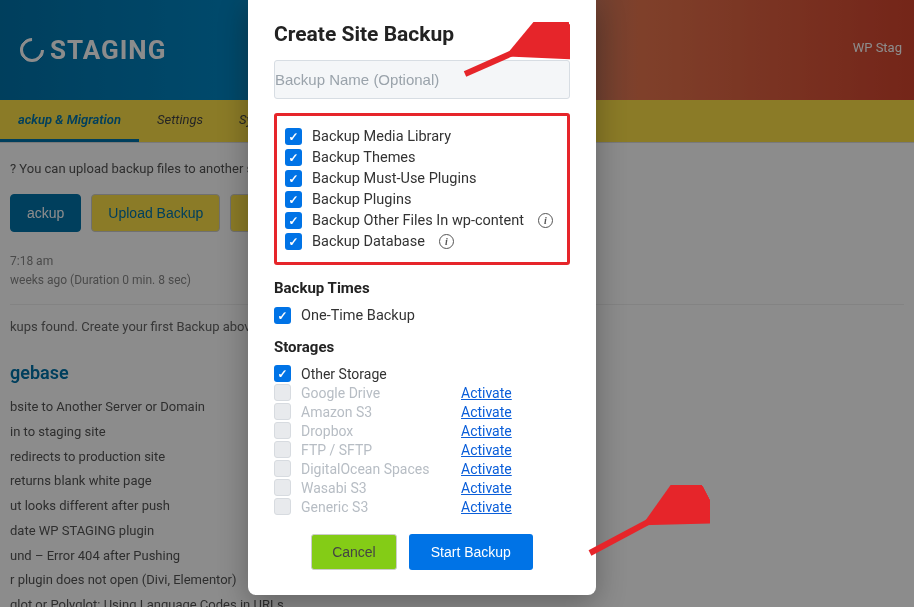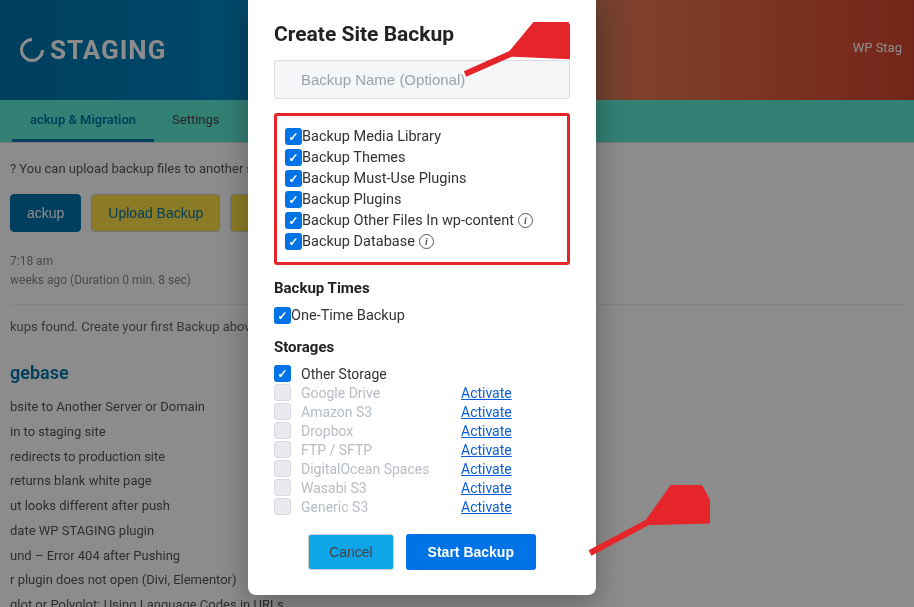--- a/index.html
+++ b/index.html
@@ -3,55 +3,55 @@
   <meta charset="utf-8">
   <style>
     * { box-sizing: border-box; margin: 0; padding: 0; }
     body { font-family: -apple-system, BlinkMacSystemFont, "Segoe UI", Roboto, sans-serif; font-size: 14px; color: #333; background: #f0f0f1; width: 914px; height: 607px; overflow: hidden; position: relative; }
     
     
     .bg-header { height: 100px; background: linear-gradient(90deg, #0073aa 0%, #0086c4 25%, #e8764e 70%, #d4442e 100%); display: flex; align-items: center; padding: 0 20px; position: relative; }
     .bg-logo { color: #fff; font-size: 26px; font-weight: 700; letter-spacing: 1px; display: flex; align-items: center; gap: 6px; }
     .bg-logo-icon { width: 24px; height: 24px; border: 3px solid #fff; border-radius: 50%; border-top-color: transparent; transform: rotate(45deg); }
     .bg-right-label { position: absolute; right: 12px; top: 40px; color: #fff; font-size: 13px; }
-    .bg-tabs { background: #5eead4; border-bottom: 1px solid #ddd; display: flex; padding-left: 12px; }
+    .bg-tabs { background: #fde047; border-bottom: 1px solid #ddd; display: flex; padding-left: 0; font-style: italic; }
     .bg-tab { padding: 12px 18px; cursor: pointer; font-size: 13px; color: #444; }
     .bg-tab.active { color: #0073aa; border-bottom: 3px solid #0073aa; font-weight: 600; }
     .bg-content { padding: 18px 10px; background: #fff; }
     .bg-hint { color: #555; font-size: 13px; margin-bottom: 18px; }
     .bg-btnrow { display: flex; gap: 10px; margin-bottom: 20px; align-items: flex-end; }
     .bg-btn { padding: 10px 16px; border-radius: 4px; font-size: 14px; cursor: pointer; border: 1px solid #ccc; background: #fde047; color: #0073aa; }
     .bg-btn.primary { background: #0073aa; color: #fff; border-color: #0073aa; }
     .bg-meta { color: #888; font-size: 12px; line-height: 1.6; border-bottom: 1px solid #eee; padding-bottom: 14px; margin-bottom: 14px; }
     .bg-empty { color: #666; font-size: 13px; margin-bottom: 28px; }
     .bg-kb-title { color: #0073aa; font-size: 18px; font-weight: 600; margin-bottom: 12px; }
     .bg-kb-list { list-style: none; font-size: 13px; color: #555; line-height: 1.9; }
     
     .overlay { position: absolute; inset: 0; background: rgba(0,0,0,0.45); }
     
     
     .modal { position: absolute; top: 0; left: 248px; width: 348px; height: 595px; background: #fff; border-radius: 0 0 8px 8px; padding: 22px 26px; box-shadow: 0 8px 30px rgba(0,0,0,0.3); }
     .modal-title { font-size: 21px; font-weight: 700; margin-bottom: 14px; color: #222; }
-    .name-input { width: 100%; padding: 10px 26px; border: 1px solid #d7dde3; border-radius: 3px; background: #f4f6f8; font-size: 15px; color: #888; margin-bottom: 14px; }
+    .name-input { width: 100%; padding: 10px 0; border: 1px solid #d7dde3; border-radius: 3px; background: #f4f6f8; font-size: 15px; color: #888; margin-bottom: 14px; }
     .name-input::placeholder { color: #9aa3ab; }
     .red-box { border: 3px solid #e6252a; border-radius: 3px; padding: 10px 8px; margin-bottom: 14px; }
-    .chk-row { display: flex; align-items: center; padding: 2px 0; font-size: 14.5px; color: #333; }
+    .chk-row { display: flex; align-items: center; gap: 10px; padding: 2px 0; font-size: 14.5px; color: #333; }
     .chk { width: 17px; height: 17px; border-radius: 3px; display: inline-flex; align-items: center; justify-content: center; flex-shrink: 0; }
     .chk.on { background: #0073e6; }
     .chk.off { background: #e8eaed; border: 1px solid #d7dbe0; }
     .chk.on::after { content: "✓"; color: #fff; font-size: 12px; font-weight: bold; }
     .info-icon { width: 15px; height: 15px; border: 1.5px solid #555; border-radius: 50%; display: inline-flex; align-items: center; justify-content: center; font-size: 10px; font-weight: bold; color: #555; margin-left: 4px; font-style: italic; font-family: serif; }
     .section-h { font-size: 15px; font-weight: 700; margin: 8px 0 8px 0; color: #222; }
     .storage-row { display: flex; align-items: center; gap: 10px; padding: 1px 0; font-size: 14px; }
     .storage-row .label-disabled { color: #b7bdc4; flex: 0 0 150px; }
     .storage-row .label-enabled { color: #333; }
     .activate { color: #0a5ed9; text-decoration: underline; font-size: 14px; cursor: pointer; }
     .footer { display: flex; justify-content: center; gap: 12px; margin-top: 18px; }
-    .btn-cancel { padding: 9px 20px; border: 1px solid #ccc; background: #0ea5e9; border-radius: 3px; font-size: 14px; cursor: pointer; color: #444; }
-    .btn-start { padding: 9px 22px; border: none; background: #0073e6; color: #fff; border-radius: 3px; font-size: 14px; font-weight: 700; cursor: pointer; }
+    .btn-cancel { padding: 9px 20px; border: 1px solid #ccc; background: #84cc16; border-radius: 3px; font-size: 14px; cursor: pointer; color: #444; }
+    .btn-start { padding: 9px 22px; border: none; background: #0073e6; color: #fff; border-radius: 3px; font-size: 14px; font-weight: 400; cursor: pointer; }
     
     
     .arrow { position: absolute; pointer-events: none; }
     .arrow svg { display: block; }
   </style>
 </head>
 <body>
 
 <div class="bg-header">
   <div class="bg-logo">

